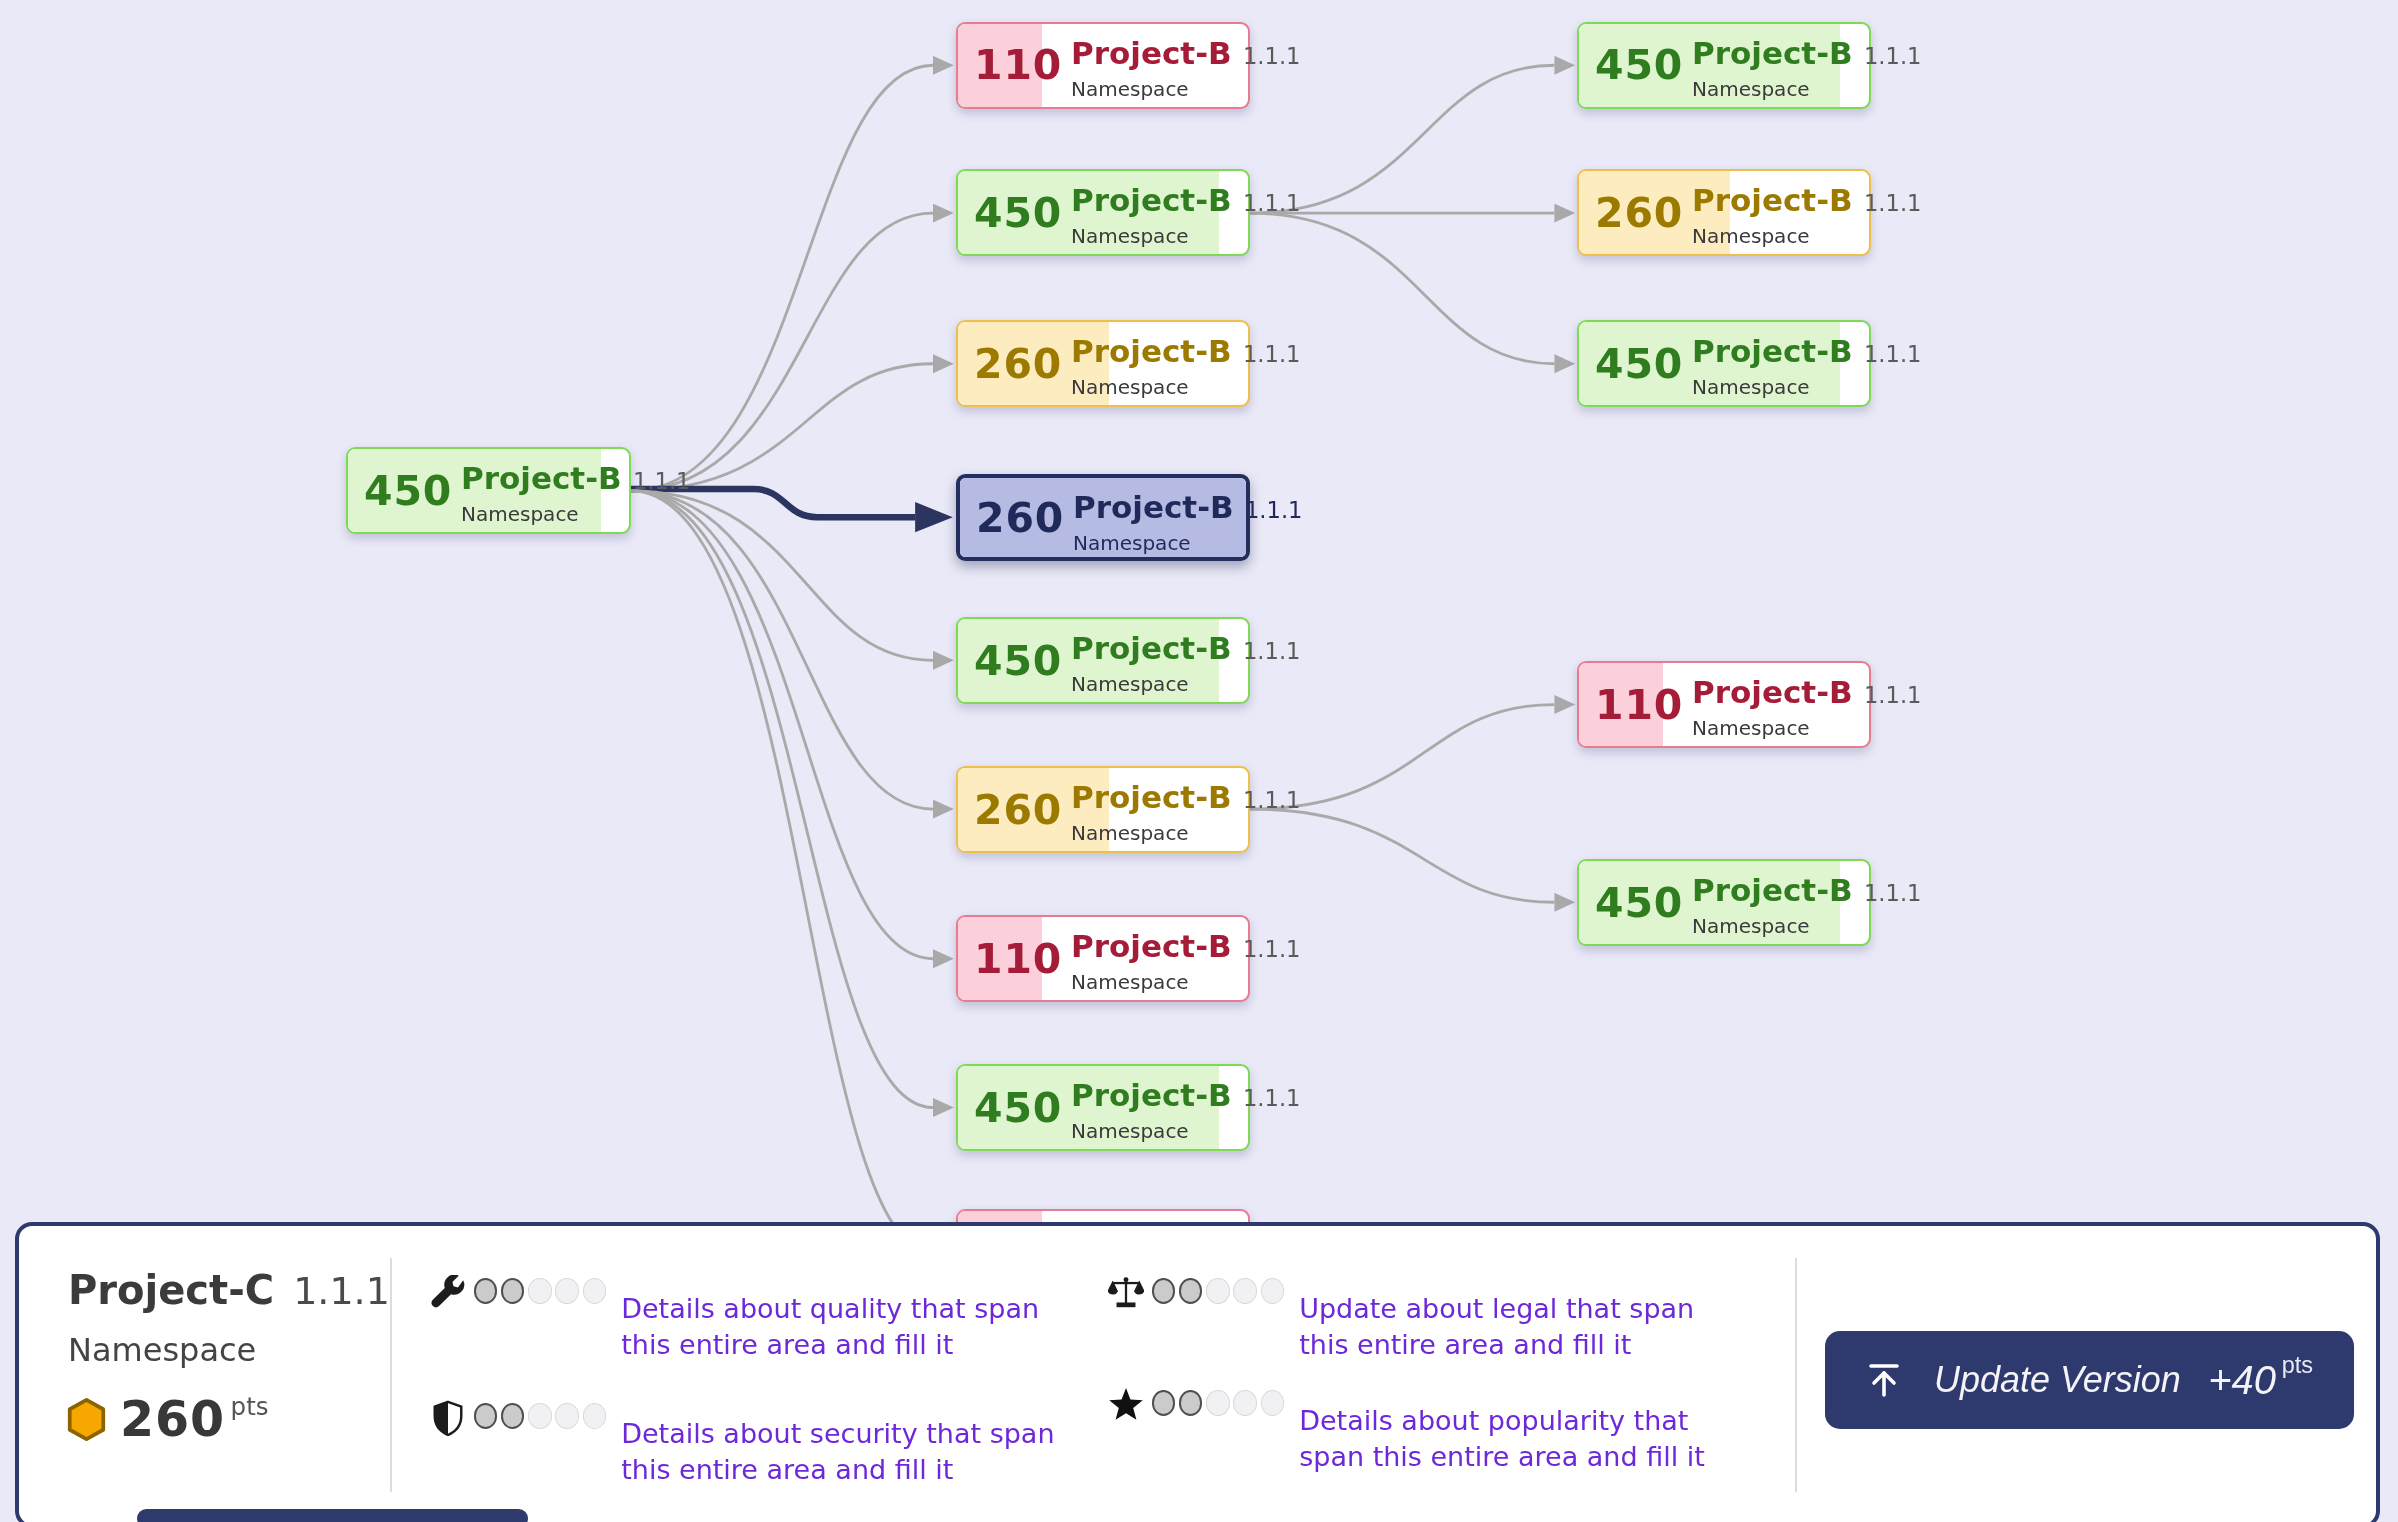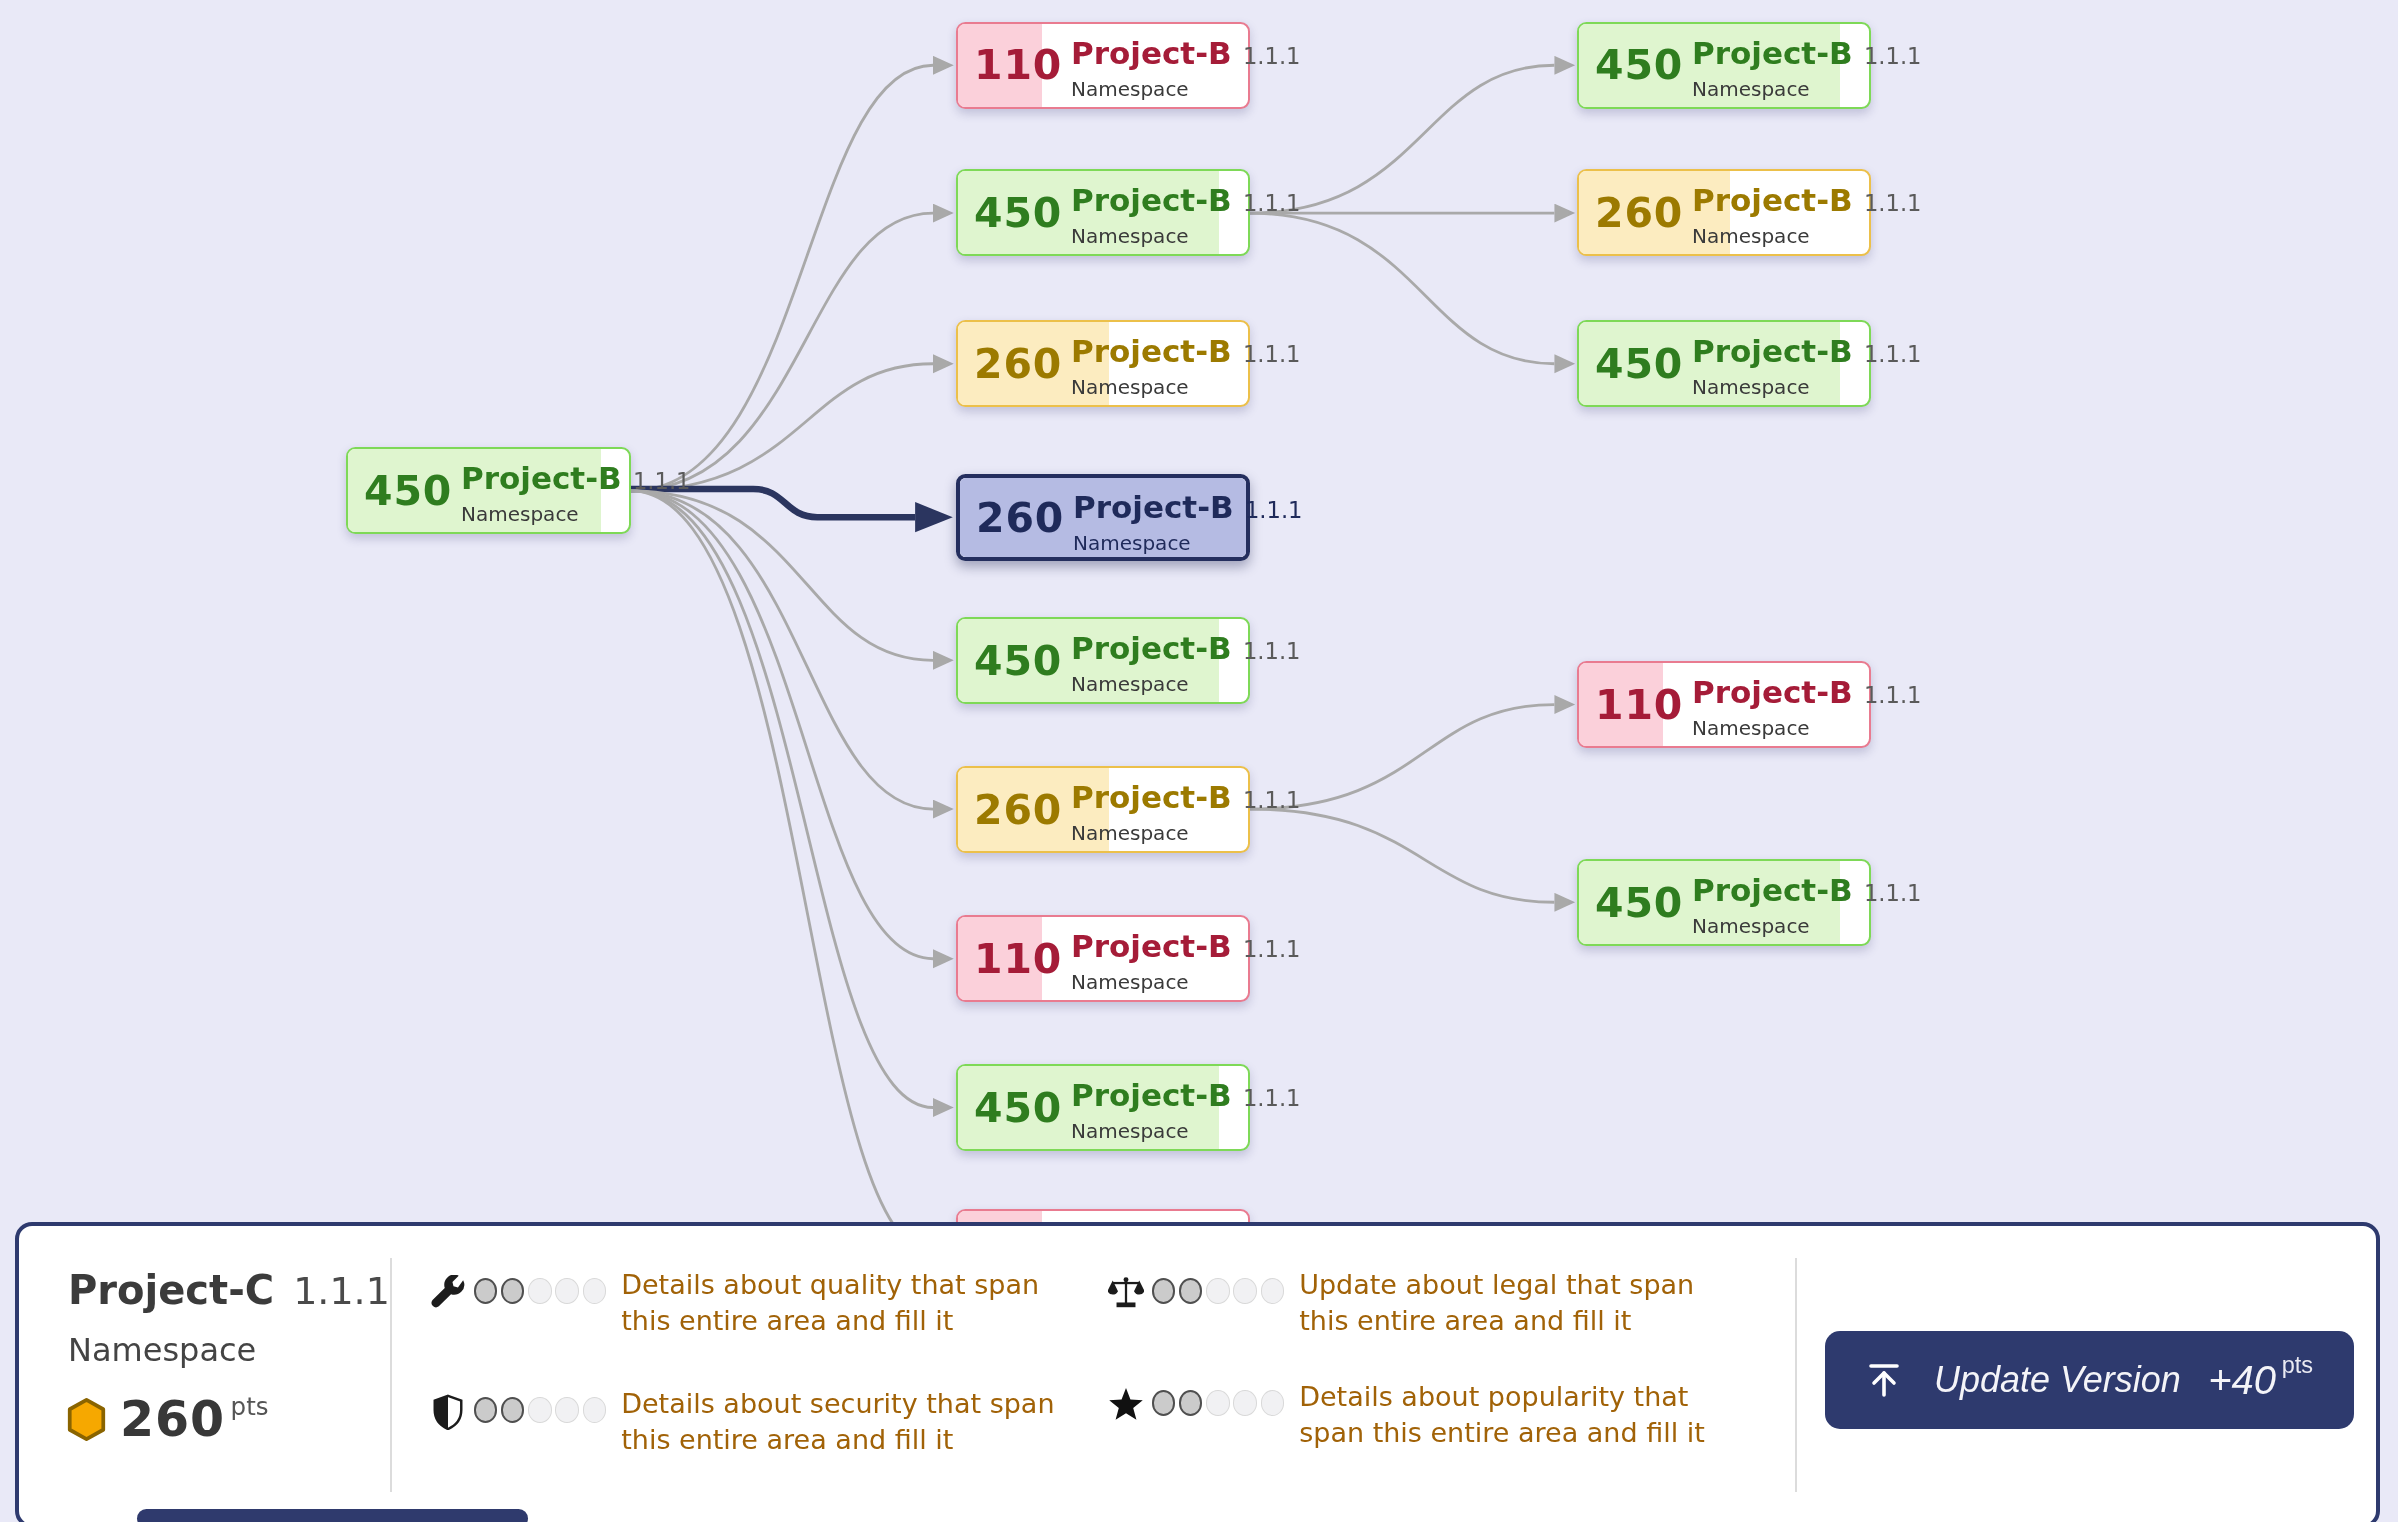--- a/index.html
+++ b/index.html
@@ -37,21 +37,21 @@
   #pv-version{font-size:38px;color:#4a4a4a;margin-left:19px;}
   #pv-namespace{position:absolute;left:49px;top:105px;font-size:32px;color:#444;}
   #pv-score-row{position:absolute;left:47px;top:165px;display:flex;align-items:center;}
   #pv-points{font-size:49px;font-weight:bold;color:#383838;margin-left:13px;letter-spacing:0.9px;}
   #pv-points-unit{font-size:24.5px;color:#555;margin-left:5.6px;position:relative;top:-13px;}
   .metric{position:absolute;display:flex;align-items:flex-start;width:670px;}
   .metric .micon{width:36px;margin-top:7.5px;flex:none;}
   .metric .dots{display:flex;gap:3.8px;margin-top:11.3px;margin-left:7.5px;flex:none;}
   .dot{width:23.5px;height:25.4px;border-radius:50%;background:#f1f1f3;border:1.9px solid #d9d9d9;box-sizing:border-box;}
   .dot.on{background:#cbcbcb;border:2.8px solid #4f4f4f;}
-  .metric .mtext{margin-left:15px;font-size:27px;line-height:36px;color:#a16207;}
+  .metric .mtext{margin-left:15px;font-size:27px;line-height:36px;color:#6d28d9;margin-top:24px;}
   #reco-heading{position:absolute;left:1827px;top:36px;font-size:36px;font-weight:bold;color:#0d0d0d;}
   #update-btn{
     position:absolute;left:1806px;top:105px;width:529px;height:98px;
     background:#2e3a6e;border:none;border-radius:15px;cursor:pointer;
     display:flex;align-items:center;color:#fff;padding:0 41px;box-sizing:border-box;
   }
   #update-btn .lbl{font-style:italic;font-size:36px;margin-left:32px;color:#f4f4f8;}
   #update-btn .spacer{flex:1;}
   #update-btn .delta{font-style:italic;font-size:40px;color:#f4f4f8;}
   #update-btn .unit{font-size:23.5px;position:relative;top:-15px;margin-left:5.6px;color:#eaeaf2;}
@@ -192,21 +192,21 @@
         <span class="dot on"></span>
         <span class="dot"></span>
         <span class="dot"></span>
         <span class="dot"></span>
       </div>
     <div class="mtext">
       <span>Details about quality that span</span><br><span>this entire area and fill it</span>
     </div>
   </div>
 
-  <div class="metric" style="left:411px;top:160px;">
+  <div class="metric" style="left:411px;top:166px;">
     <svg class="micon" viewBox="0 0 38 38">
       <path d="M19 2 L33 7 V17 C33 27 27 33.5 19 37 C11 33.5 5 27 5 17 V7 Z" fill="#ffffff" stroke="#1c1c1c" stroke-width="2.6"></path>
       <path d="M19 2 L5 7 V17 C5 27 11 33.5 19 37 Z" fill="#1c1c1c"></path>
     </svg>
     <div class="dots">
         <span class="dot on"></span>
         <span class="dot on"></span>
         <span class="dot"></span>
         <span class="dot"></span>
         <span class="dot"></span>

